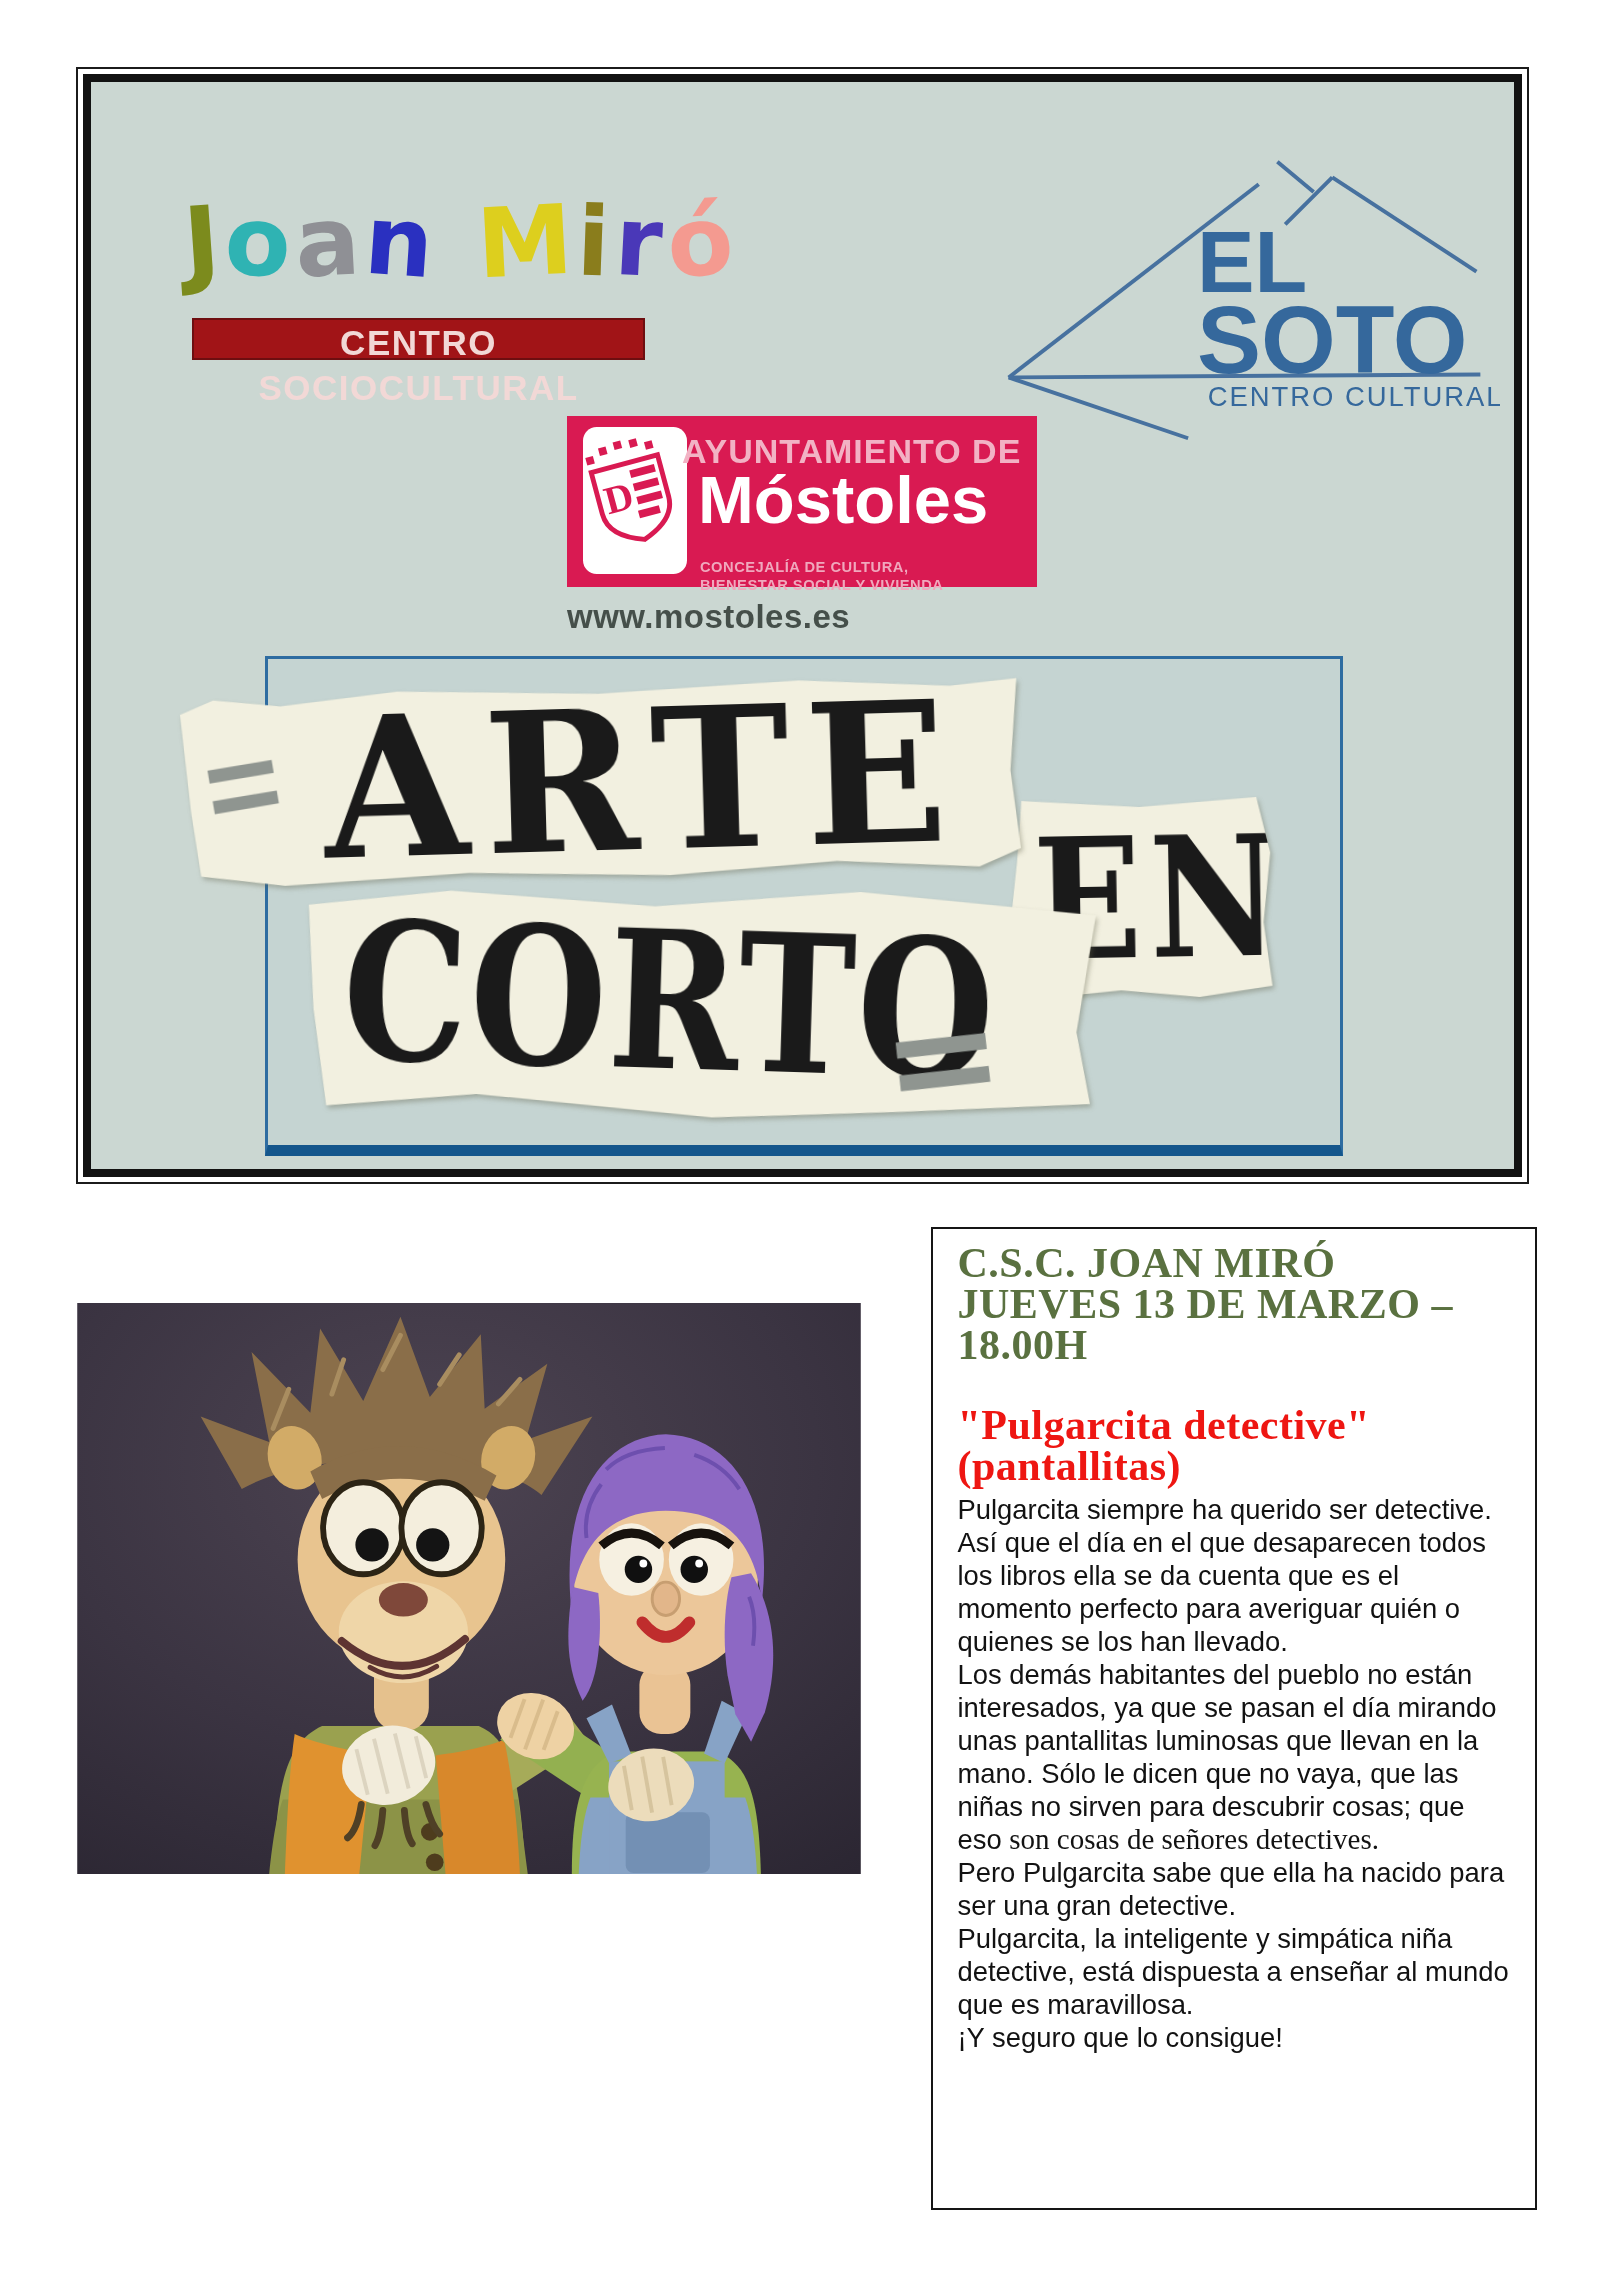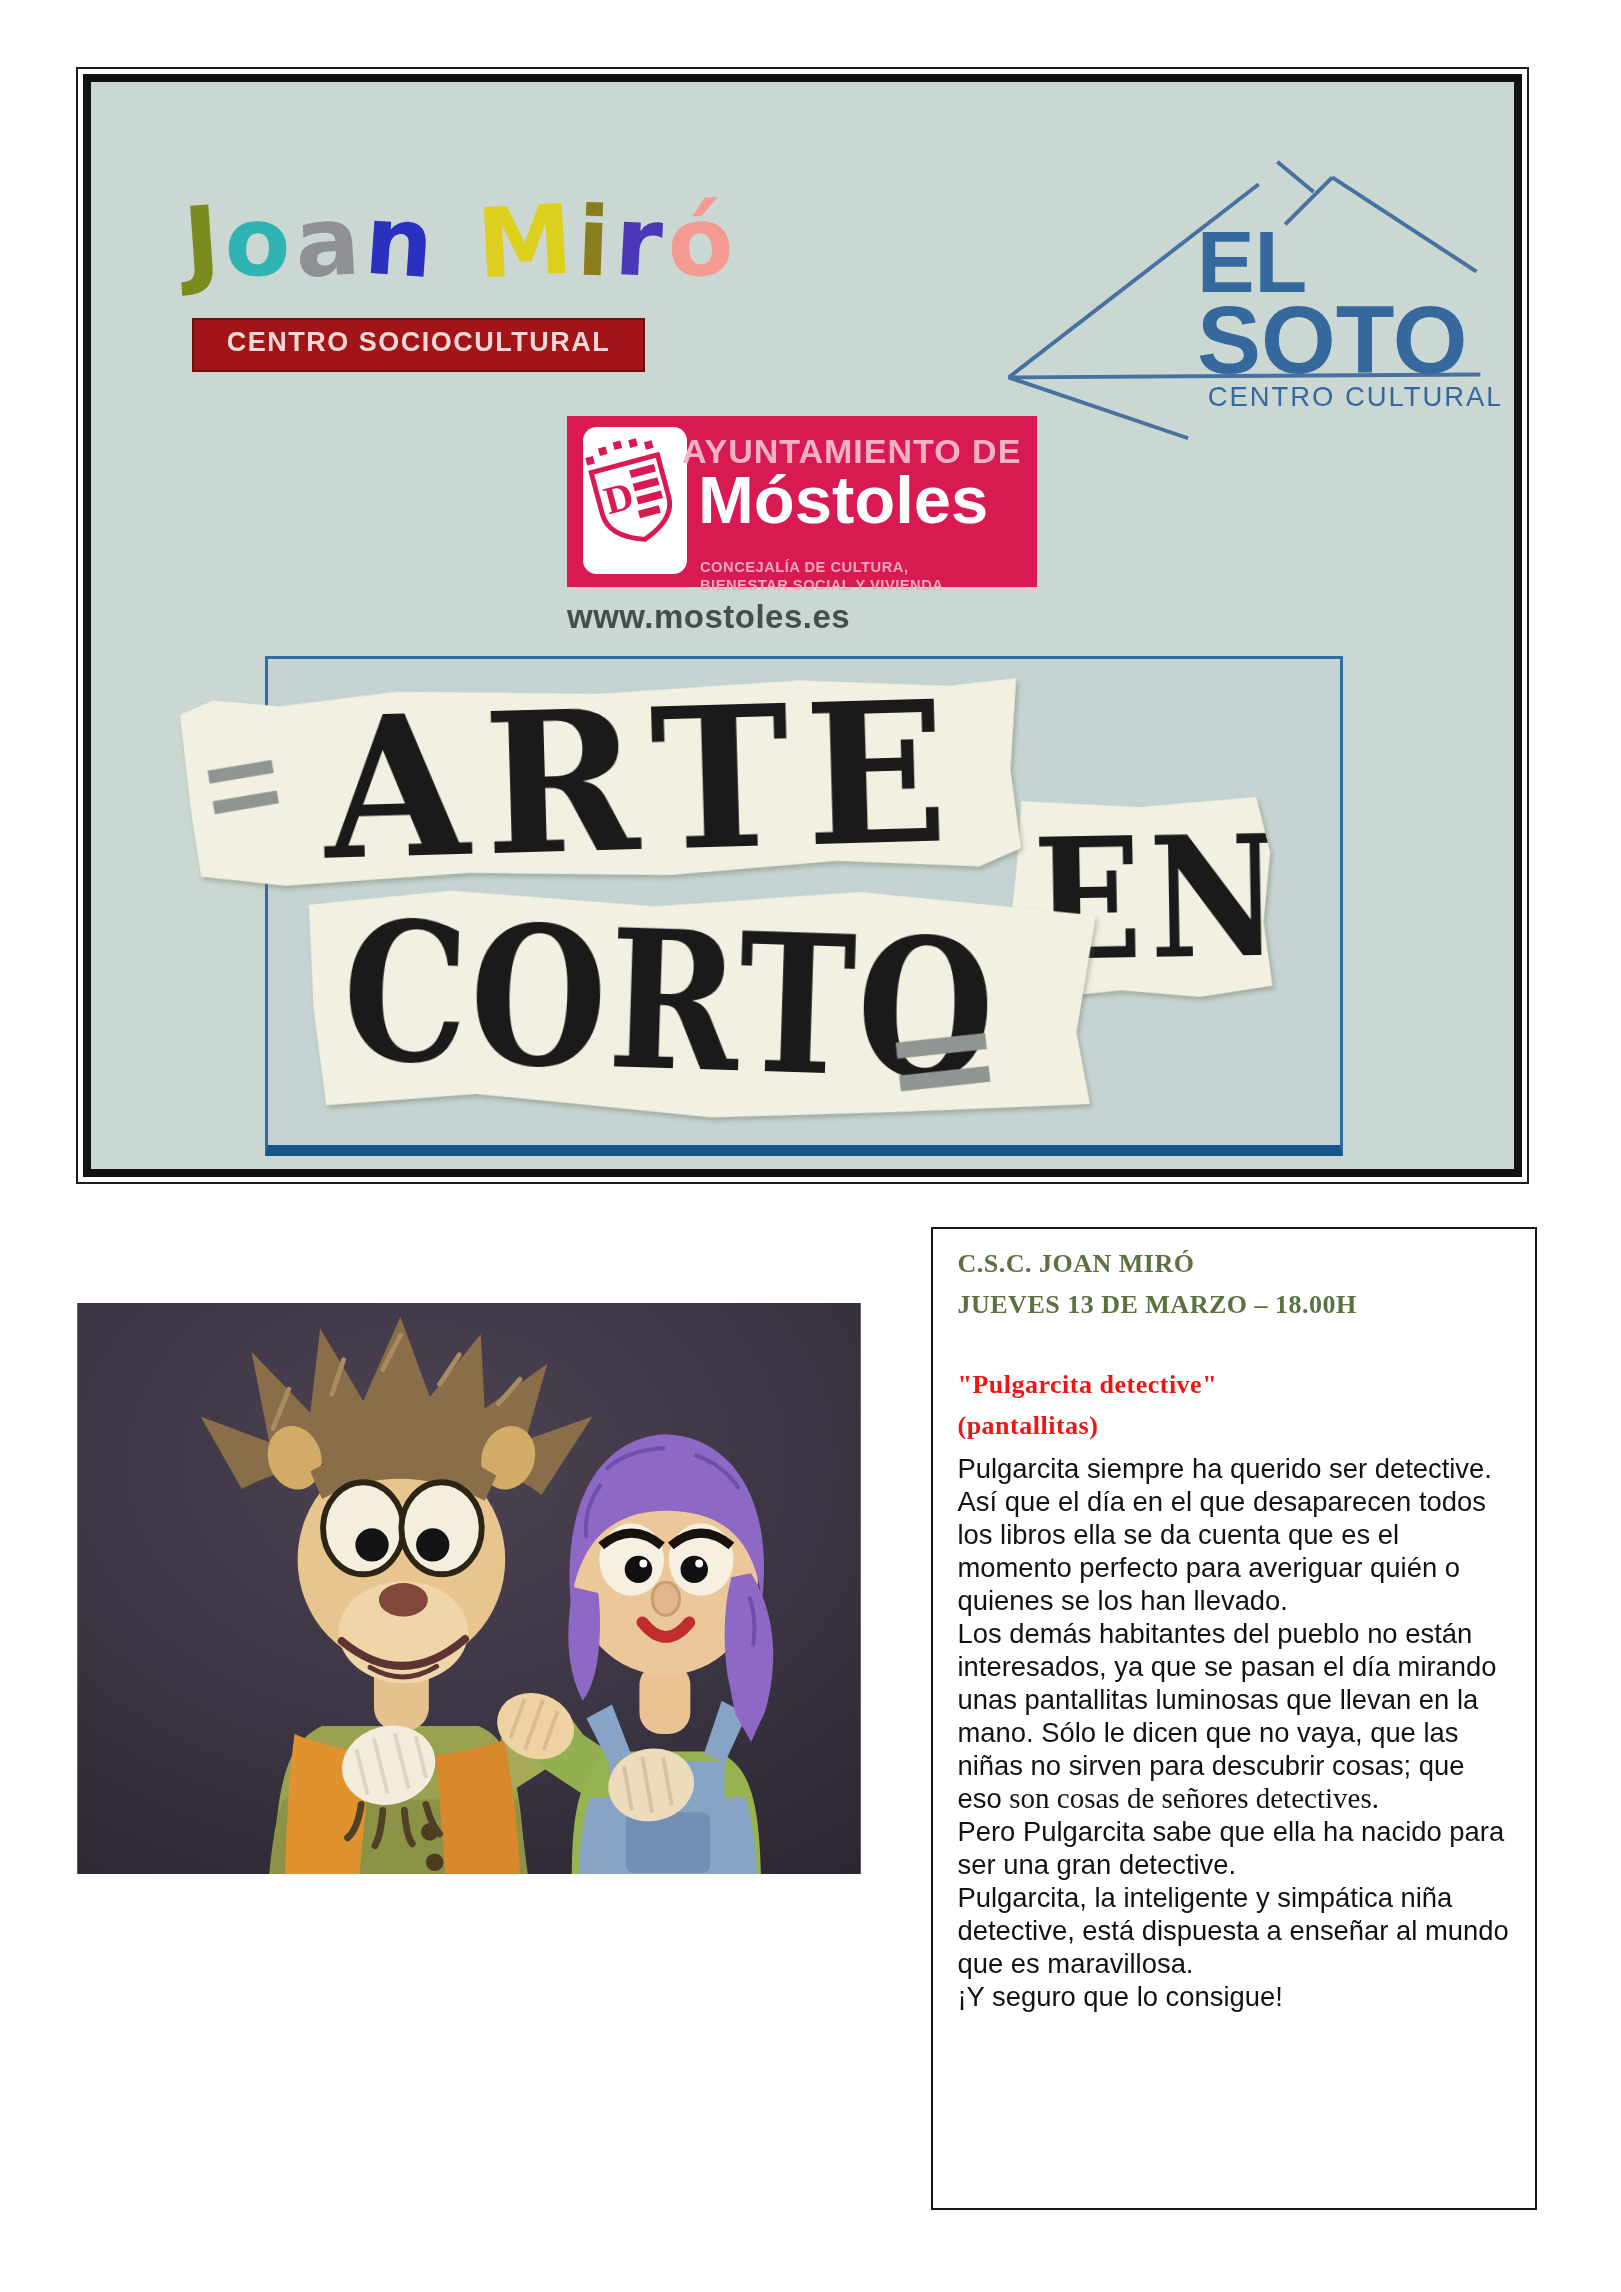--- a/index.html
+++ b/index.html
@@ -8,23 +8,23 @@
 
   
   .banner-frame{position:absolute;left:76px;top:67px;width:1453px;height:1117px;
                 box-sizing:border-box;border:2.9px solid #1b1b1b;padding:4.9px;background:#ffffff;}
   .banner-bg{width:100%;height:100%;box-sizing:border-box;border:8.8px solid #121212;background:#cbd7d2;}
 
   
   .miro-word{position:absolute;left:184px;top:188px;height:116px;white-space:pre;
              font-family:"DejaVu Sans",sans-serif;font-weight:bold;font-size:96px;line-height:108px;}
   .miro-letter{display:inline-block;margin-right:4.9px;}
-  .csc-bar{position:absolute;left:192px;top:318px;width:453px;height:54px;background:#a11417;
+  .csc-bar{position:absolute;left:192px;top:318px;width:453px;height:42px;background:#a11417;
            border:2px solid #6e0e10;box-sizing:border-box;color:#f2d8d6;font-weight:bold;
-           font-size:27px;line-height:45px;text-align:center;letter-spacing:1.5px;}
+           font-size:35px;line-height:45px;text-align:center;letter-spacing:1.5px;}
 
   
   .elsoto{position:absolute;left:990px;top:147px;width:510px;height:304px;}
   .elsoto text{font-family:"Liberation Sans",sans-serif;fill:#35689c;}
   .elsoto line{stroke:#47719f;stroke-width:4;}
 
   
   .mostoles{position:absolute;left:567px;top:416px;width:470px;height:171px;background:#d91a52;}
   .crest{position:absolute;left:15.7px;top:10.8px;width:104px;height:147px;background:#ffffff;border-radius:13.7px;}
   .ayto{position:absolute;right:15.7px;top:15.7px;font-size:34px;color:#f2b2c4;letter-spacing:1px;font-weight:bold;}
@@ -63,21 +63,21 @@
   
   .photo{position:absolute;left:77px;top:1303px;width:784px;height:571px;}
 
   
   .caption{position:absolute;left:125px;top:1976px;width:604px;text-align:center;
            font-size:32px;font-weight:bold;color:#101010;}
 
   
   .infobox{position:absolute;left:931px;top:1227px;width:606px;height:983px;box-sizing:border-box;
            border:2.9px solid #151515;background:#ffffff;padding:13.7px 19.6px 0 24.5px;overflow:hidden;}
-  .venue-group{font-family:"Liberation Serif",serif;font-weight:bold;font-size:26px;line-height:41px;
+  .venue-group{font-family:"Liberation Serif",serif;font-weight:bold;font-size:42px;line-height:41px;
                letter-spacing:0.5px;margin-bottom:39px;}
   .vg-green{color:#5a7140;}
   .vg-blue{color:#265a8e;}
   .vg-red{color:#ee1612;margin-bottom:5.9px;}
   .description{font-size:27.4px;line-height:33px;color:#121212;}
   .seg-sans{font-family:"Liberation Sans",sans-serif;}
   .seg-serif{font-family:"Liberation Serif",serif;font-size:29px;}
 </style>
 </head>
 <body>

